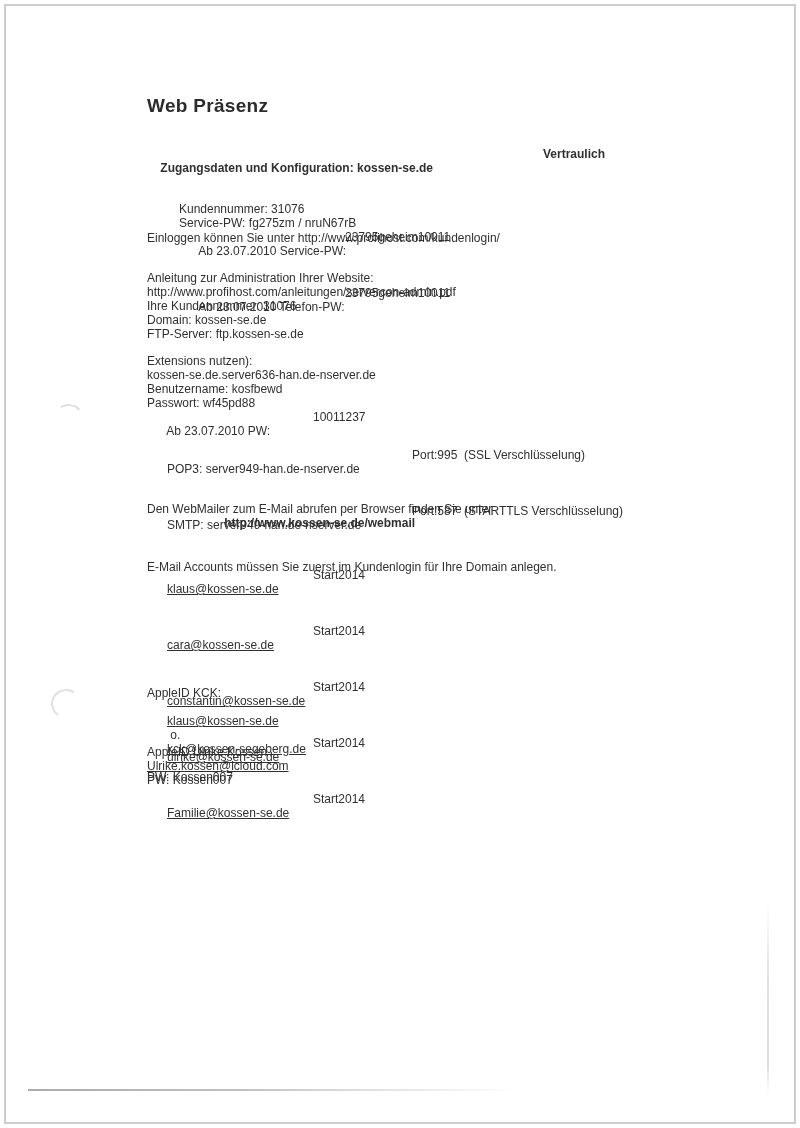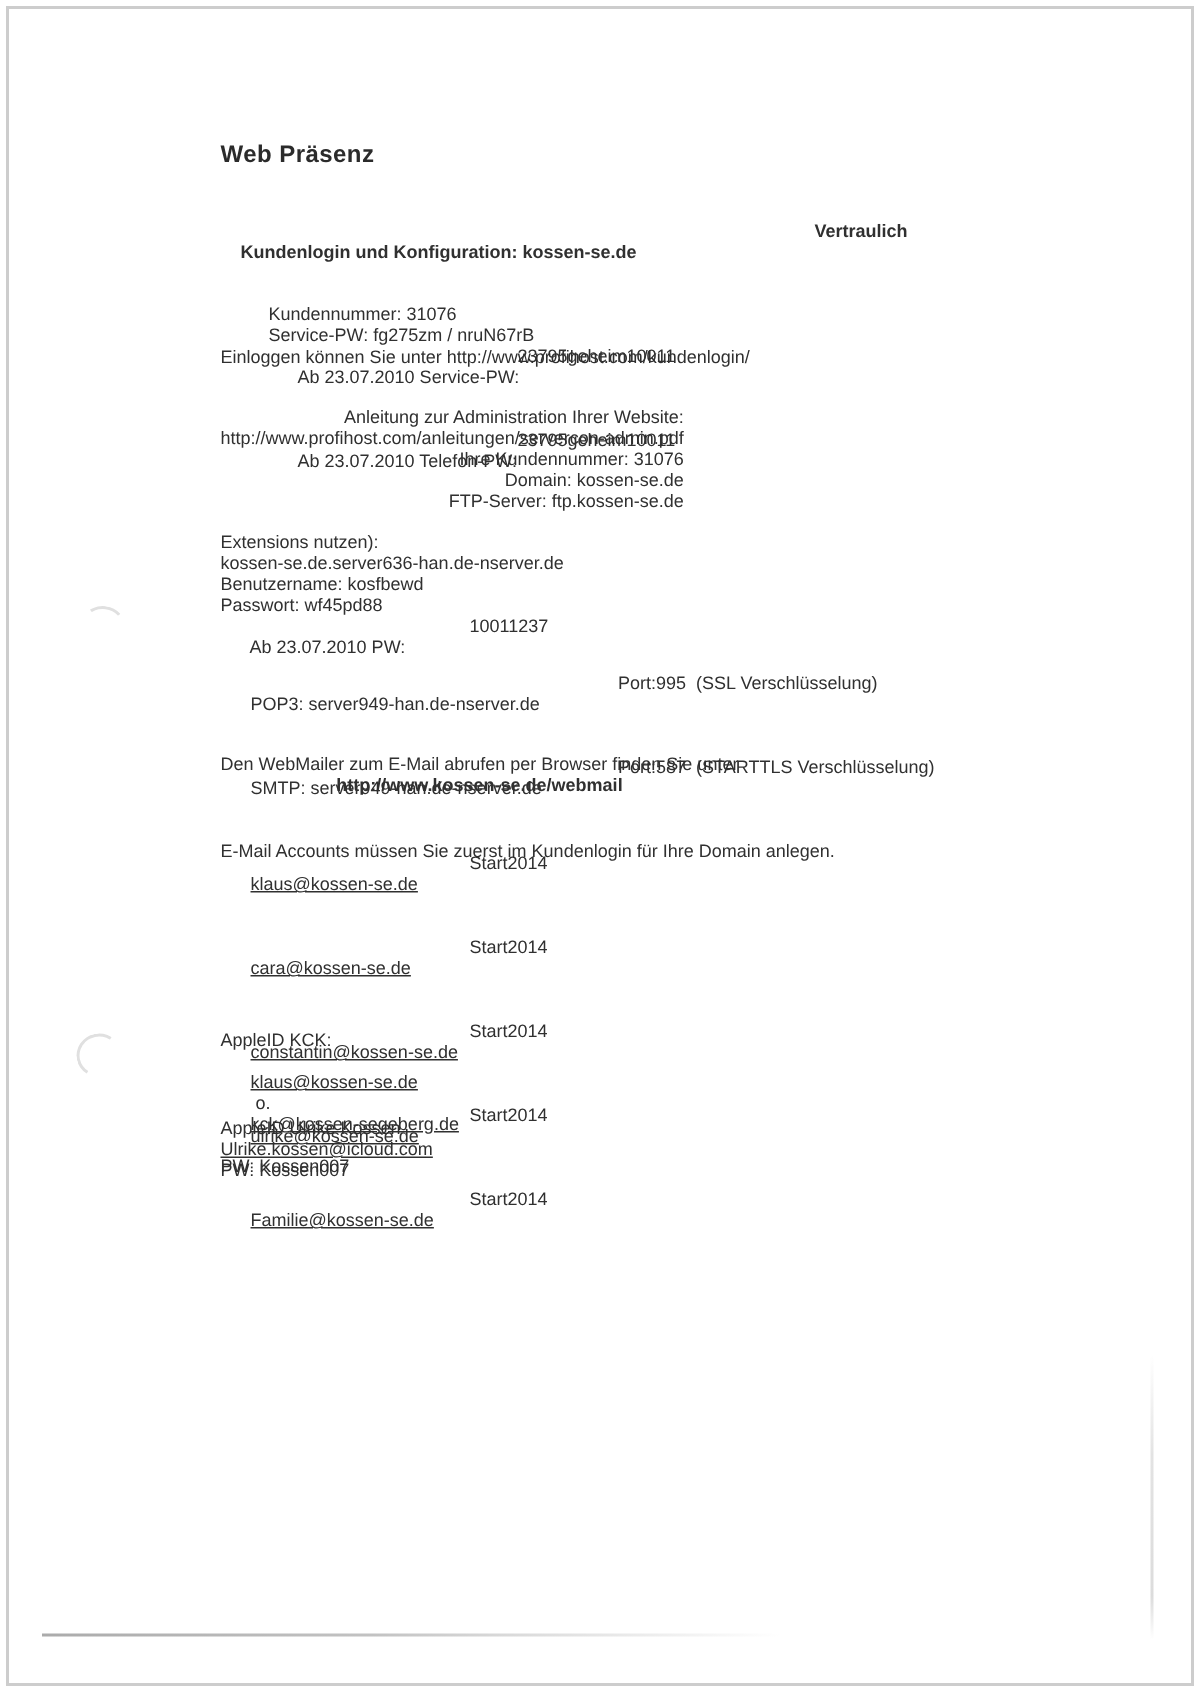--- a/index.html
+++ b/index.html
@@ -8,21 +8,21 @@
     width: 800px; height: 1128px; position: relative; overflow: hidden;
     font-family: "Liberation Sans", "DejaVu Sans", sans-serif;
     color: #303030;
   }
   .scan-frame {
     position: absolute; left: 4px; top: 4px; right: 4px; bottom: 4px;
     border: 2px solid #cdcdcd; pointer-events: none;
   }
   .page { position: absolute; inset: 0; }
   .abs { position: absolute; left: 147px; }
-  .doc-title { font-size: 16px; font-weight: bold; color: #2b2b2b; letter-spacing: .3px; }
+  .doc-title { font-size: 19px; font-weight: bold; color: #2b2b2b; letter-spacing: .3px; }
   .line { font-size: 12px; line-height: 14px; white-space: pre; position: relative; }
   .bold { font-weight: bold; }
   .col-value { position: absolute; left: 166px; top: 0; white-space: pre; }
   .col-port  { position: absolute; left: 265px; top: 0; white-space: pre; }
   .u { text-decoration: underline; }
   .badge { position: absolute; left: 396px; top: 0; font-weight: bold; }
   
   .punch {
     position: absolute; border: 2px solid #e0e0e0; border-radius: 50%;
     border-bottom-color: transparent; border-right-color: transparent;
@@ -42,40 +42,40 @@
 </head>
 <body>
 
 <div class="page">
 
   <div class="scan-frame"></div>
 
   <h1 class="abs doc-title" style="top:95px;">Web Präsenz</h1>
 
   <div class="abs line bold" style="top:147px; width:600px;">
-    <span>Kundenlogin und Konfiguration: kossen-se.de</span>
+    <span>Zugangsdaten und Konfiguration: kossen-se.de</span>
     <span class="badge">Vertraulich</span>
   </div>
 
   <div class="abs line" style="top:175px;">Einloggen können Sie unter http://www.profihost.com/kundenlogin/</div>
 
   <div class="abs" style="top:202px;margin-left:32px;">
     <div class="line">Kundennummer: 31076</div>
     <div class="line">Service-PW: fg275zm / nruN67rB</div>
     <div class="line">
       <span>Ab 23.07.2010 Service-PW:</span>
       <span class="col-value">23795geheim10011</span>
     </div>
     <div class="line">
       <span>Ab 23.07.2010 Telefon-PW:</span>
       <span class="col-value">23795geheim10011</span>
     </div>
   </div>
 
-  <div class="abs" style="top:271px;text-align:right;">
+  <div class="abs" style="top:271px;">
     <div class="line">Anleitung zur Administration Ihrer Website:</div>
     <div class="line">http://www.profihost.com/anleitungen/servercon-admin.pdf</div>
     <div class="line">Ihre Kundennummer: 31076</div>
     <div class="line">Domain: kossen-se.de</div>
     <div class="line">FTP-Server: ftp.kossen-se.de</div>
   </div>
 
   <div class="abs" style="top:354px;">
     <div class="line">Extensions nutzen):</div>
     <div class="line">kossen-se.de.server636-han.de-nserver.de</div>

